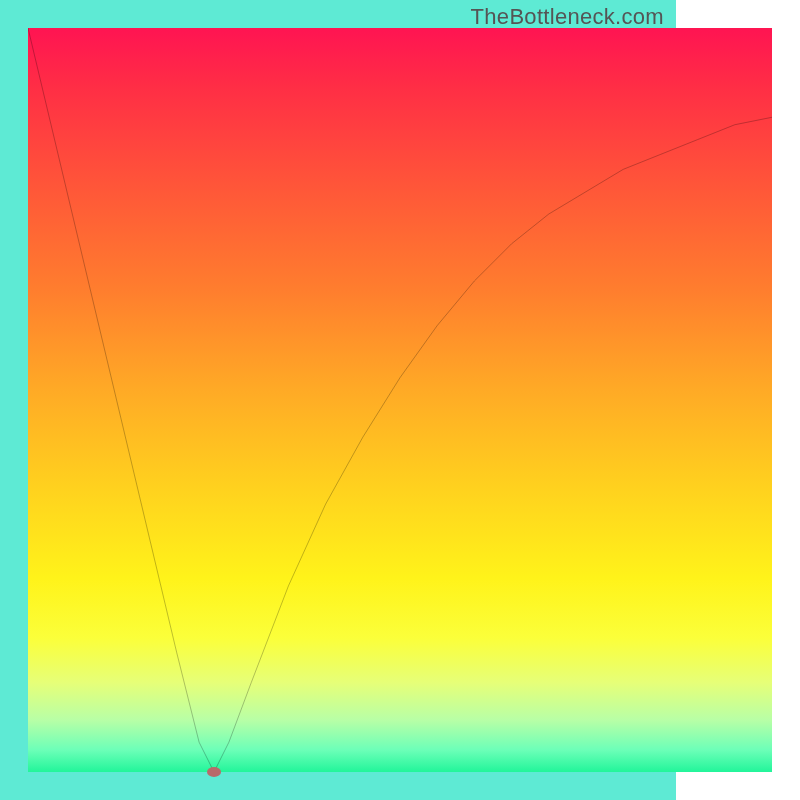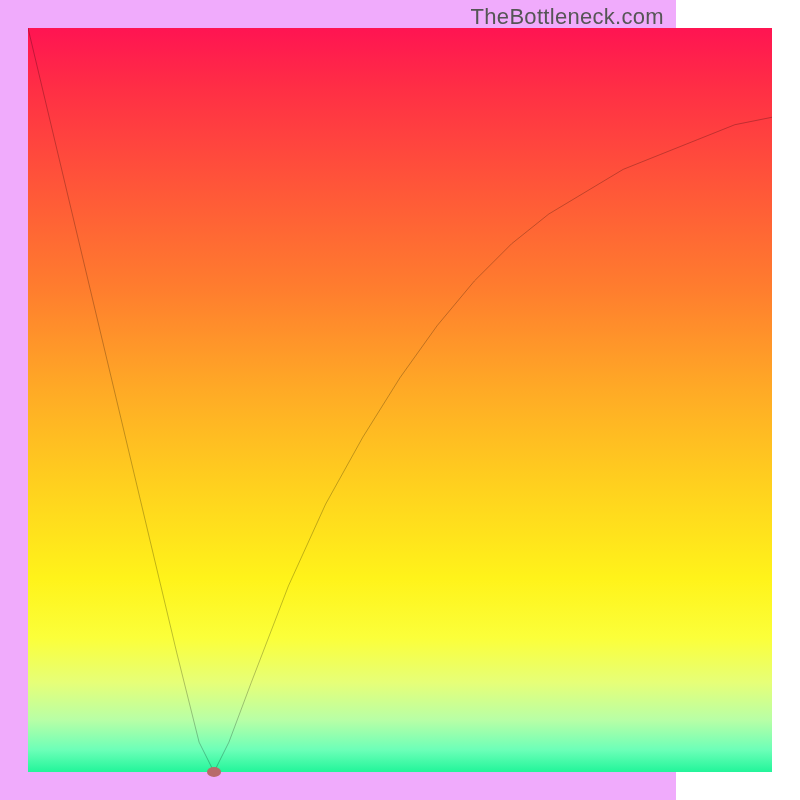--- a/index.html
+++ b/index.html
@@ -1,20 +1,20 @@
 <!DOCTYPE html>
 <html><head>
 <meta charset="utf-8">
 <style>
   * { margin: 0; padding: 0; box-sizing: border-box; }
   body { width: 800px; height: 800px; overflow: hidden; font-family: Arial, sans-serif; }
   .outer {
     width: 676px;
     height: 800px;
-    background: #f0abfc;
+    background: #5eead4;
     position: relative;
   }
   .watermark {
     position: absolute;
     top: 4px;
     right: 12px;
     color: #555;
     font-size: 22px;
     font-weight: 500;
     letter-spacing: 0.3px;

